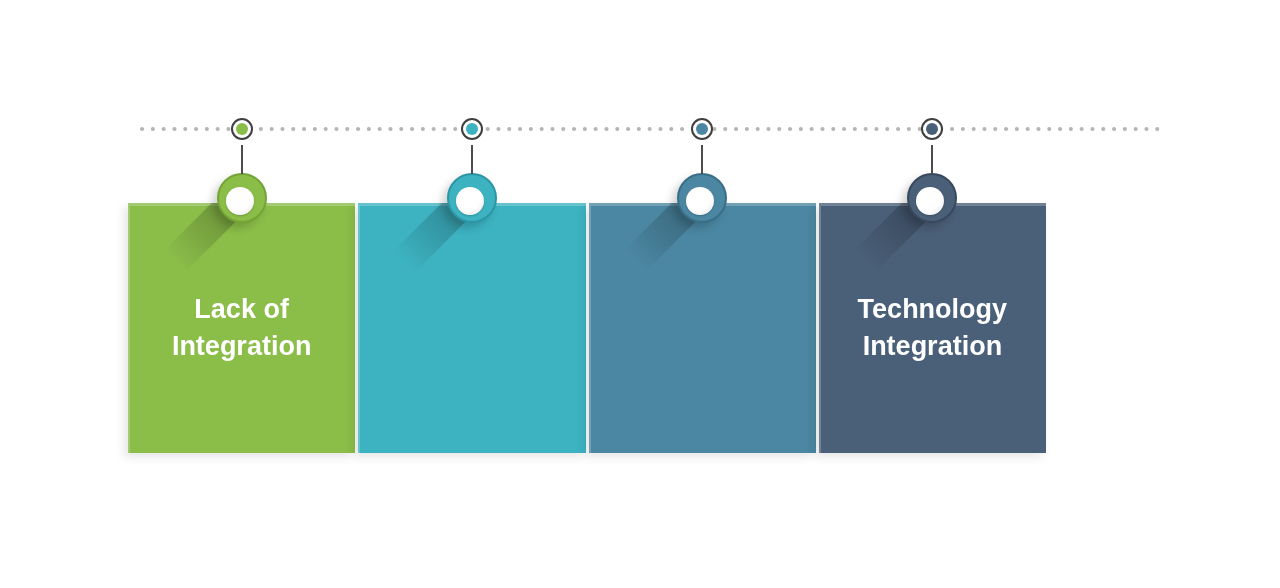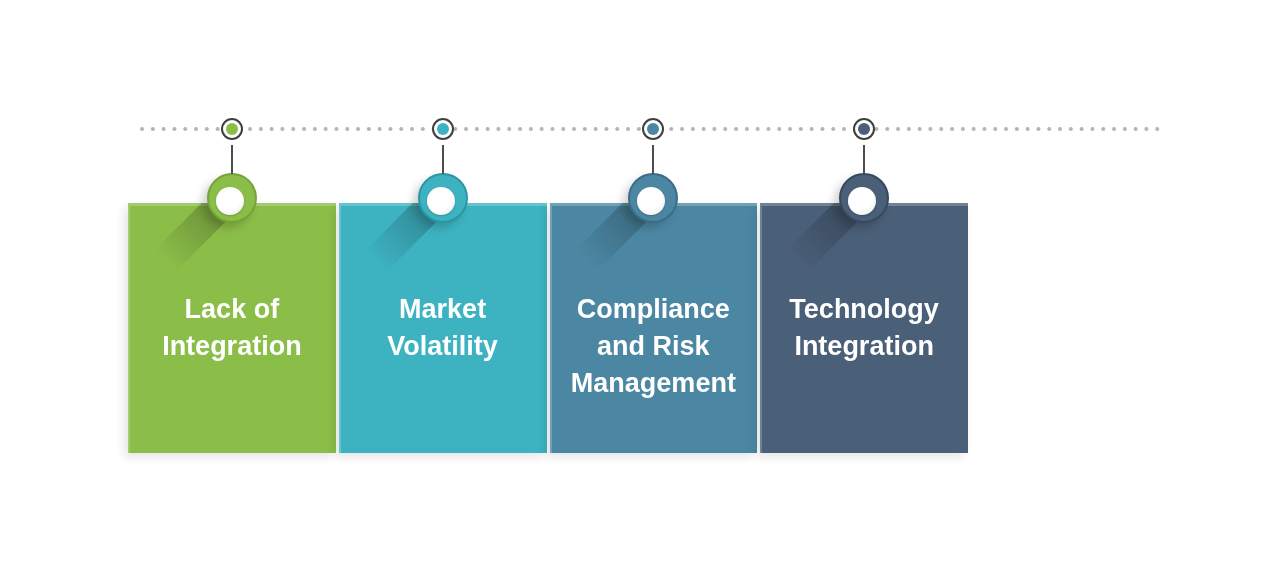--- a/index.html
+++ b/index.html
@@ -17,21 +17,21 @@
   }
   .dots-svg {
     position: absolute;
     left: 0;
     top: 0;
   }
   .cards-row {
     position: absolute;
     left: 128px;
     top: 203px;
-    width: 840px;
+    width: 918px;
     height: 250px;
     display: flex;
     gap: 3px;
   }
   .card {
     position: relative;
     flex: 1;
     background: var(--c);
     box-shadow: inset 2px 3px 0 rgba(255,255,255,0.22),
                 -4px 4px 9px rgba(0,0,0,0.10);
@@ -160,35 +160,33 @@
       <div class="marker">
         <span class="dot"></span>
       </div>
       <div class="stick"></div>
       <div class="shade">
         <div class="streak"></div>
       </div>
       <div class="pin">
         <div class="ball"></div>
       </div>
-      <div class="card-label">Market Volatility</div>
     </div>
 
     <div class="card" style="--c: #4b87a2; --cd: #396e87;">
       <div class="marker">
         <span class="dot"></span>
       </div>
       <div class="stick"></div>
       <div class="shade">
         <div class="streak"></div>
       </div>
       <div class="pin">
         <div class="ball"></div>
       </div>
-      <div class="card-label">Compliance and Risk Management</div>
     </div>
 
     <div class="card" style="--c: #4a5f78; --cd: #38495d;">
       <div class="marker">
         <span class="dot"></span>
       </div>
       <div class="stick"></div>
       <div class="shade">
         <div class="streak"></div>
       </div>

